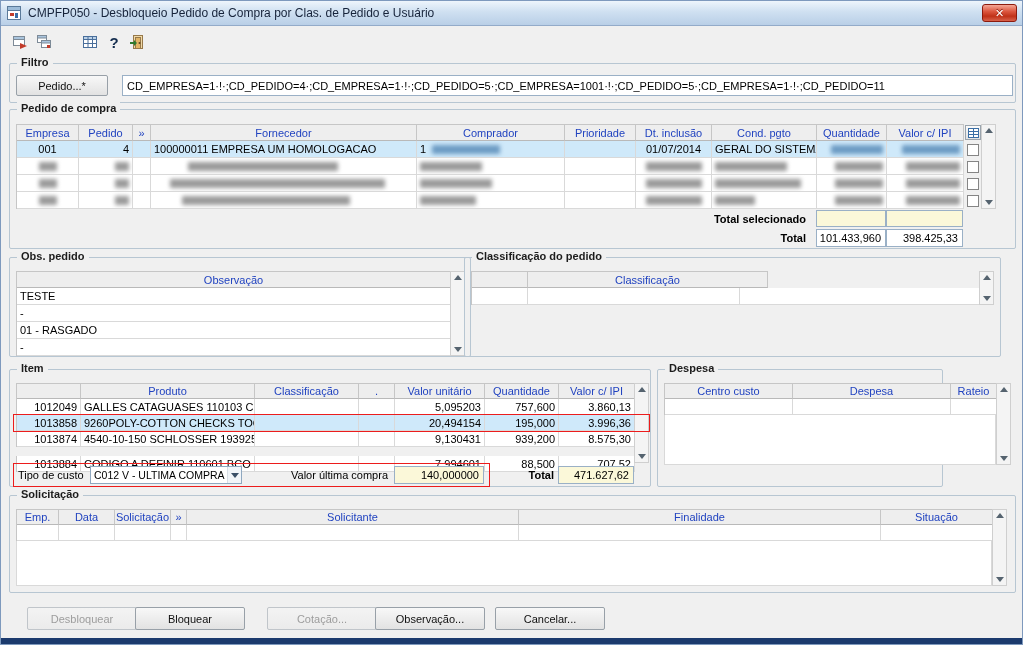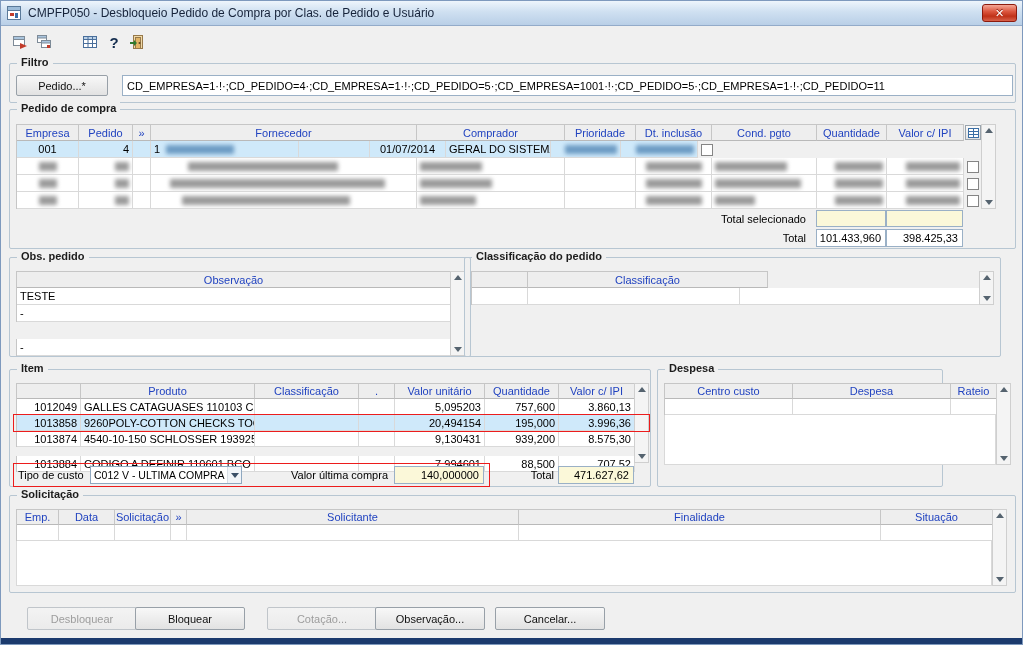--- a/index.html
+++ b/index.html
@@ -27,21 +27,21 @@
   .cbbtn{width:16px;height:15px;background:linear-gradient(#fbfbfb,#e2e2e2);border:1px solid #9aa4ad;display:flex;align-items:center;justify-content:center;}
   
   .vsb{position:absolute;width:15px;background:#f4f4f4;border:1px solid #cfcfcf;display:flex;flex-direction:column;justify-content:space-between;align-items:center;padding:3px 0;}
   .tri-up{width:0;height:0;border-left:4px solid transparent;border-right:4px solid transparent;border-bottom:5px solid #55636f;}
   .tri-dn{width:0;height:0;border-left:4px solid transparent;border-right:4px solid transparent;border-top:5px solid #55636f;}
   
   .field{position:absolute;background:#fff;border:1px solid #9ab0c6;font-size:11px;color:#000;display:flex;align-items:center;padding:0 4px;overflow:hidden;white-space:nowrap;}
   .cream{background:#fbf8d9;}
   .fr{justify-content:flex-end;}
   .lbl{position:absolute;font-size:11px;color:#000;white-space:nowrap;}
-  .bold{font-weight:normal;}
+  .bold{font-weight:bold;}
   .r{text-align:right;}
   .pbtn{position:absolute;background:linear-gradient(#f8f8f8,#e2e2e2);border:1px solid #98a0a8;border-radius:2px;font-size:11px;color:#111;display:flex;align-items:center;justify-content:center;cursor:pointer;}
   .pbtn.dis{color:#9d9d9d;border-color:#c0c5ca;background:linear-gradient(#f3f3f3,#ebebeb);margin-left:12px;}
   .combo{position:absolute;background:#fff;border:1px solid #8fa8c0;display:flex;align-items:center;font-size:10.5px;cursor:pointer;}
   .combo .txt{flex:1;padding:0 3px;overflow:hidden;white-space:nowrap;}
   .combo .arr{width:14px;height:100%;display:flex;align-items:center;justify-content:center;border-left:1px solid #d7dee5;background:#f1f5f9;}
   .combo .arr i{width:0;height:0;border-left:4px solid transparent;border-right:4px solid transparent;border-top:5px solid #3a5068;}
   .redbox{position:absolute;border:1px solid #ec1c1c;pointer-events:none;z-index:5;}
   .blur{display:inline-block;height:9px;border-radius:1px;filter:blur(2px);}
   .bg{background:#9b9b9b;}
@@ -133,20 +133,21 @@
             <line x1="5.5" y1="0.5" x2="5.5" y2="9.5" stroke="#3a6ea5"></line>
           </svg>
         </span>
       </div>
     </div>
 
     <div class="grow selr" style="left:6px;top:31px">
       <div class="c ctr" style="width:62px">001</div>
       <div class="c num" style="width:54px">4</div>
       <div class="c" style="width:18px"></div>
+      <div class="c" style="width:266px">100000011 EMPRESA UM  HOMOLOGACAO</div>
       <div class="c" style="width:148px">
           <span>1</span>
           <span class="blur bb" style="width:68px;margin-left:6px"></span>
         </div>
       <div class="c" style="width:71px"></div>
       <div class="c ctr" style="width:76px">01/07/2014</div>
       <div class="c" style="width:105px">GERAL DO SISTEMA</div>
       <div class="c num" style="width:70px">
           <span class="blur bb" style="width:52px"></span>
         </div>
@@ -270,20 +271,23 @@
   <div class="group" style="left:8px;top:256px;width:462px;height:100px">
     <span class="glabel">Obs. pedido</span>
     <div class="grow" style="left:6px;top:13px">
       <div class="c h" style="width:434px">Observação</div>
     </div>
     <div class="grow" style="left:6px;top:30px">
         <div class="c" style="width:434px">TESTE</div>
       </div>
     <div class="grow" style="left:6px;top:47px">
         <div class="c" style="width:434px">-</div>
+      </div>
+    <div class="grow" style="left:6px;top:64px">
+        <div class="c" style="width:434px">01 - RASGADO</div>
       </div>
     <div class="grow" style="left:6px;top:81px">
         <div class="c" style="width:434px">-</div>
       </div>
     <div class="vsb" style="left:440px;top:13px;height:85px">
       <i class="tri-up"></i>
       <i class="tri-dn"></i>
     </div>
   </div>
 

